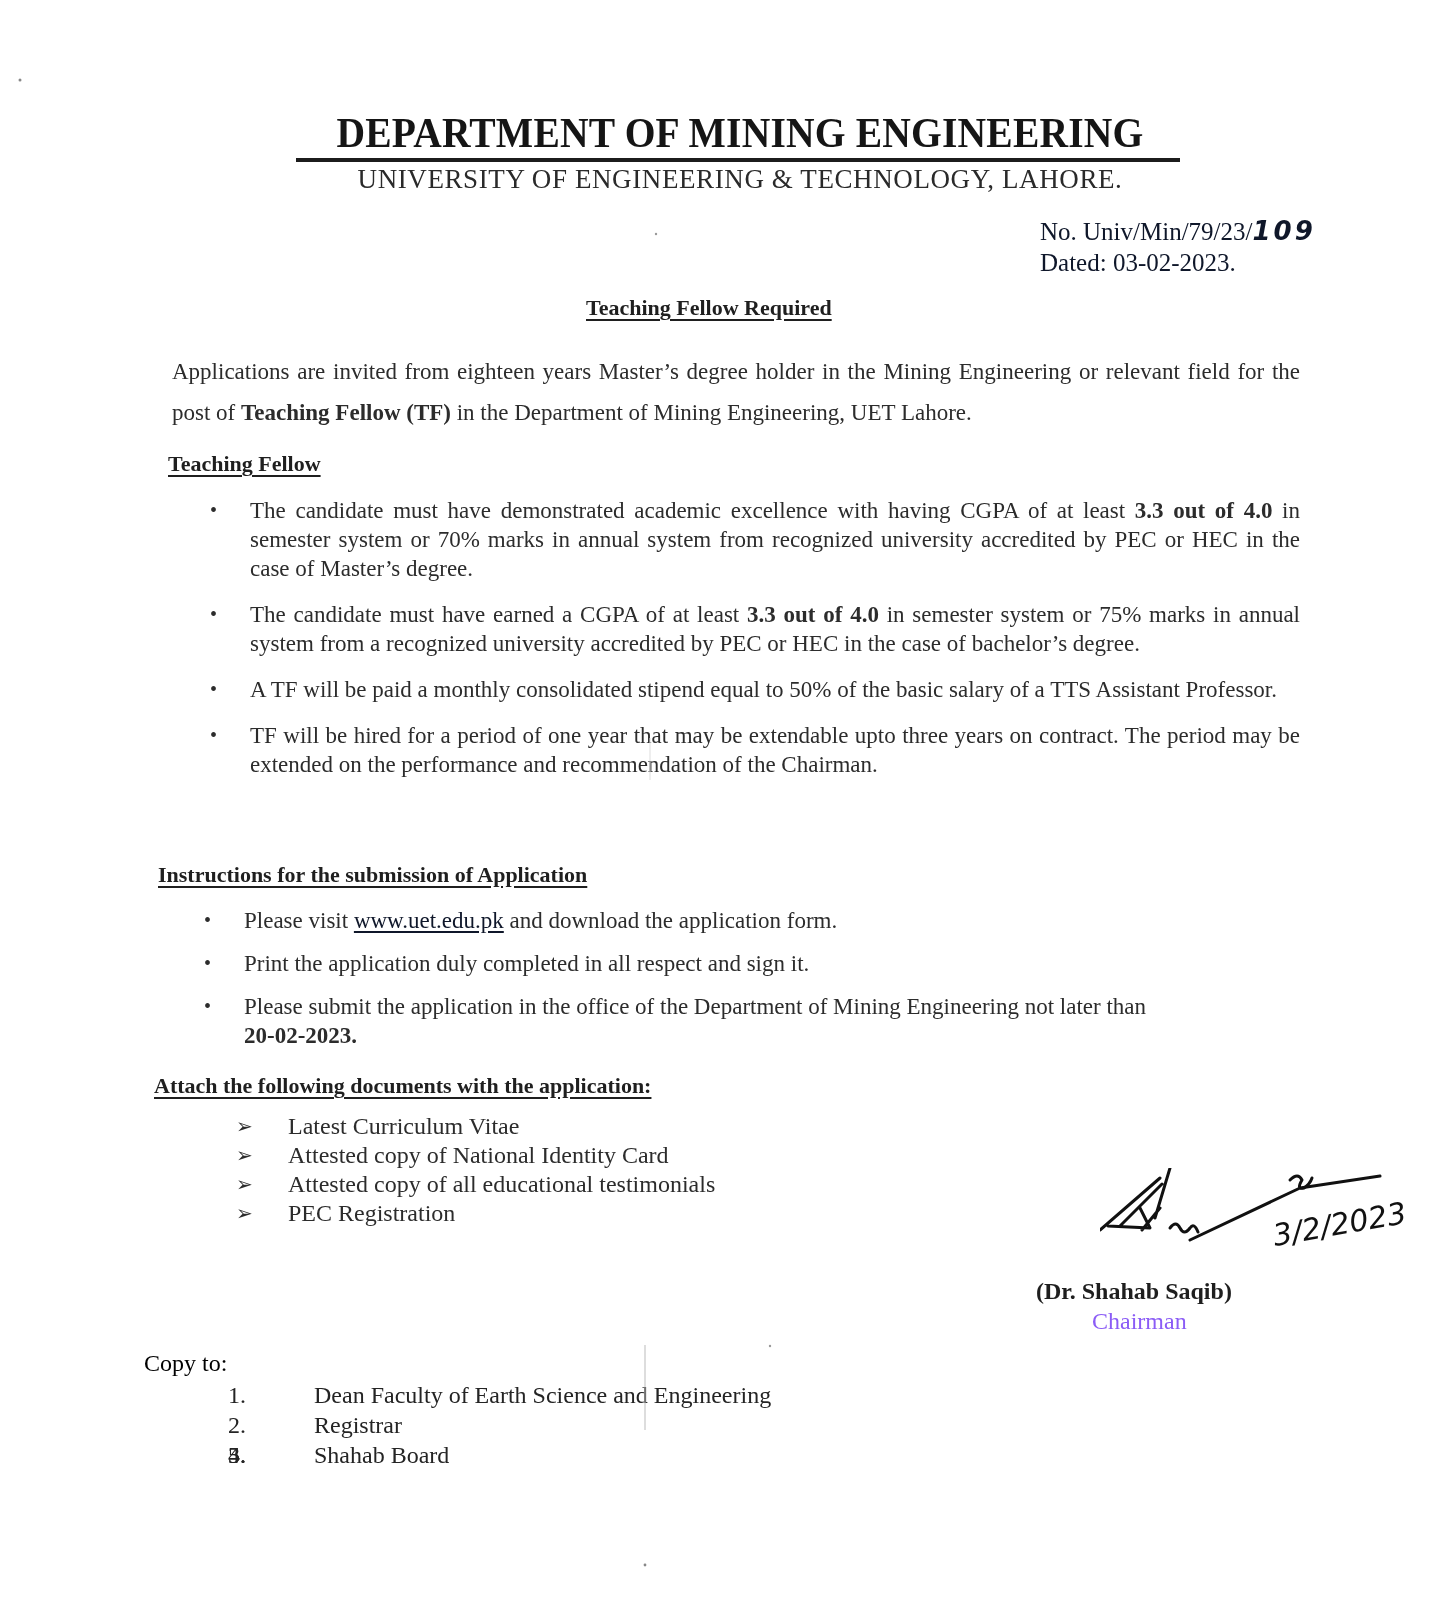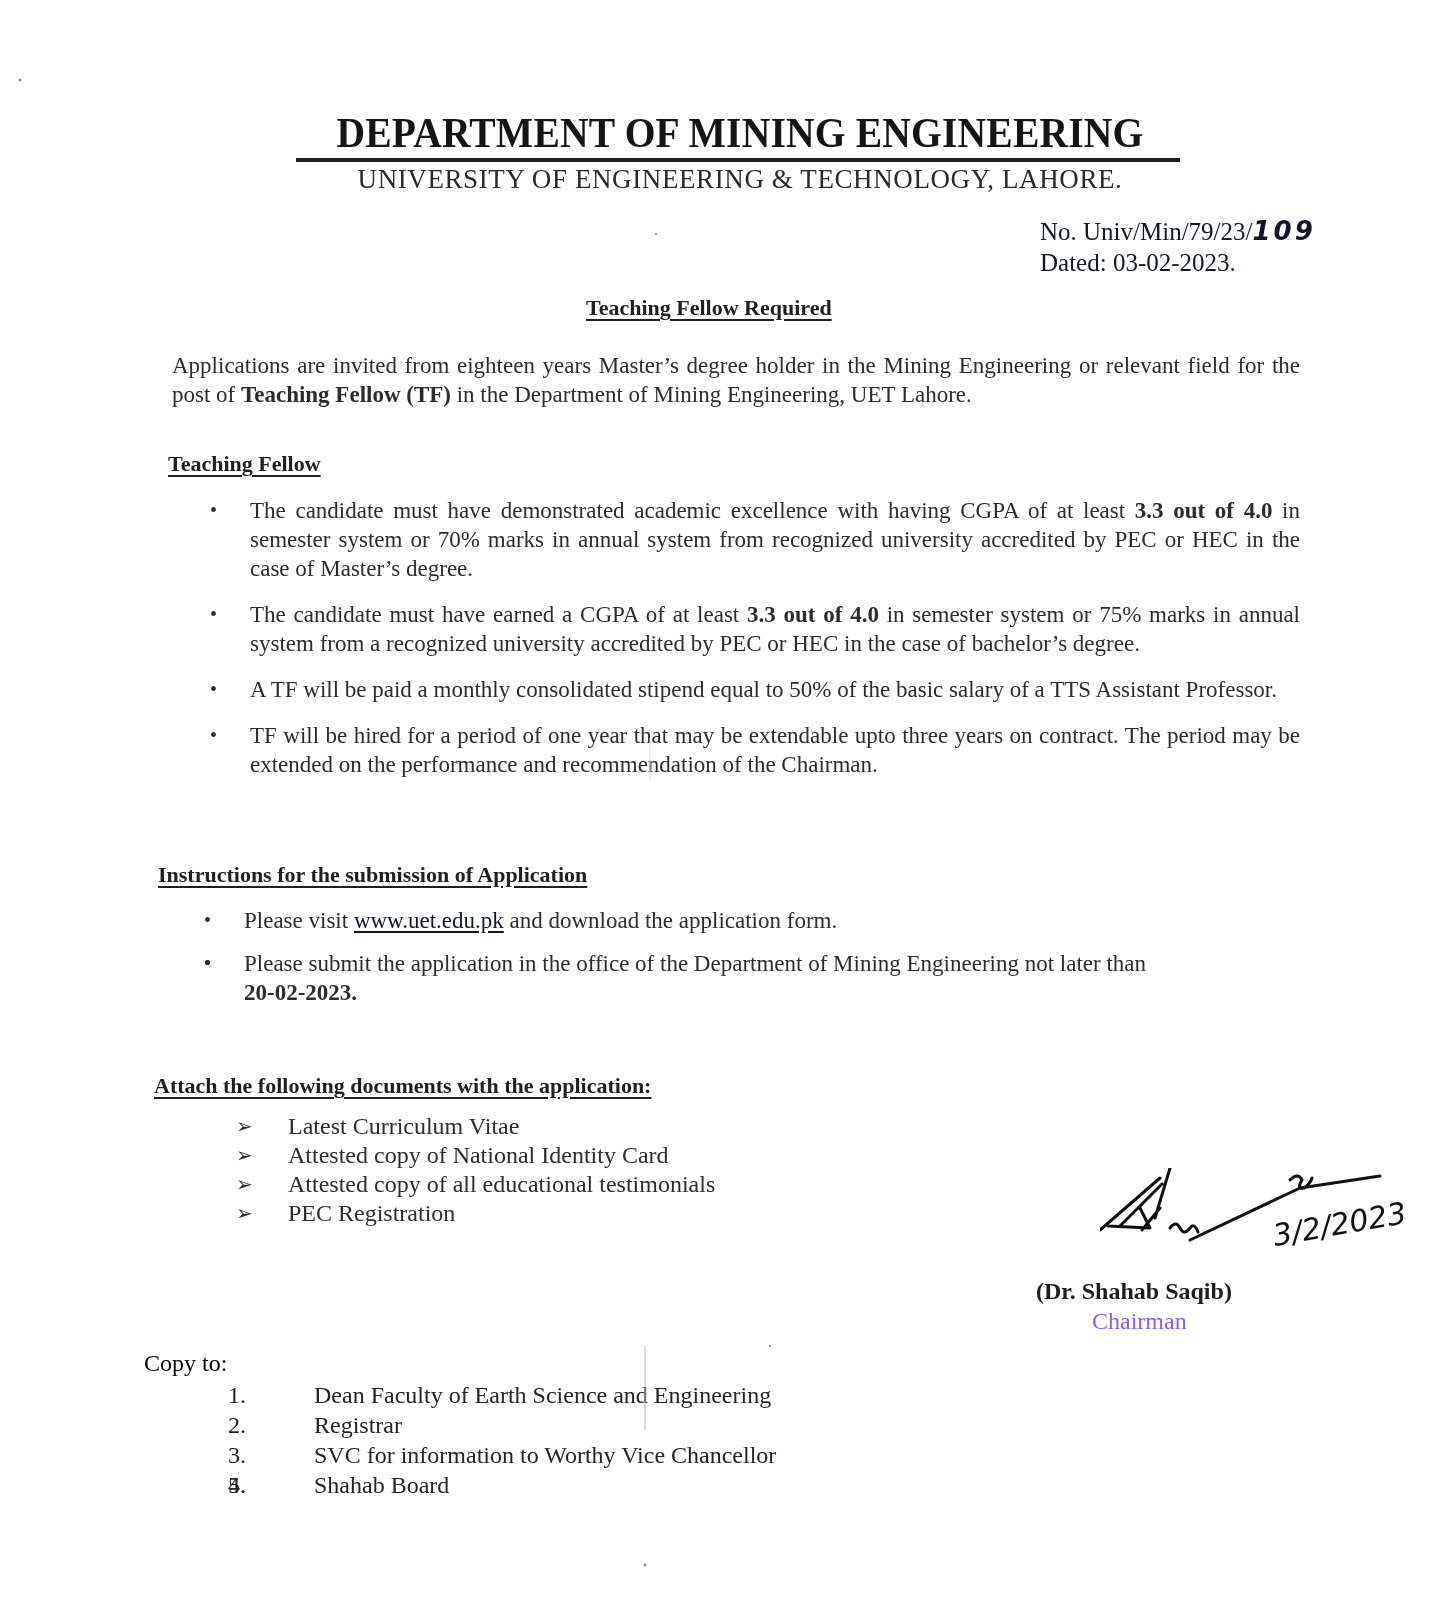--- a/index.html
+++ b/index.html
@@ -18,21 +18,21 @@
     left: 0; width: 1480px; top: 164px; text-align: center;
     font-size: 27px; letter-spacing: 0.6px; color: #2a2a2a;
   }
   .ref-block { left: 1040px; top: 216px; font-size: 25px; line-height: 31px; color: #0f172a; }
   .ref-hand { font-family: "DejaVu Sans", sans-serif; font-style: italic; font-weight: bold; font-size: 26px; letter-spacing: 3px; }
   .notice-title {
     left: 586px; top: 295px; font-size: 22px; font-weight: bold; text-decoration: underline;
     text-underline-offset: 4px;
   }
   .para {
-    left: 172px; width: 1128px; top: 351px; font-size: 23px; line-height: 29px;
+    left: 172px; width: 1128px; top: 351px; font-size: 23px; line-height: 41px;
     text-align: justify; color: #2c2c2c;
   }
   .sec-head { font-size: 22px; font-weight: bold; text-decoration: underline; text-underline-offset: 4px; color: #1f1f1f; }
   .sh1 { left: 168px; top: 451px; }
   .sh2 { left: 158px; top: 862px; }
   .sh3 { left: 154px; top: 1073px; }
   ul.bullets { list-style: none; margin: 0; padding: 0; }
   ul.bullets li { position: relative; padding-left: 0; font-size: 23px; line-height: 29px; text-align: justify; color: #2c2c2c; }
   .bul { position: absolute; left: -40px; top: 0; font-size: 20px; }
   .list1 { left: 250px; width: 1050px; top: 496px; }
@@ -93,20 +93,21 @@
 </ul>
 
 <div class="abs sec-head sh2">Instructions for the submission of Application</div>
 <ul class="abs bullets list2">
   <li>
     <span class="bul">•</span>
     <span>Please visit </span><span class="link">www.uet.edu.pk</span><span> and download the application form.</span>
   </li>
   <li>
     <span class="bul">•</span>
+    <span>Print the application duly completed in all respect and sign it.</span>
   </li>
   <li>
     <span class="bul">•</span>
     <span>Please submit the application in the office of the Department of Mining Engineering not later than </span><br><b>20-02-2023.</b>
   </li>
 </ul>
 
 <div class="abs sec-head sh3">Attach the following documents with the application:</div>
 <ul class="abs list3" style="margin:0;padding:0;">
   <li><span class="arrow">➢</span><span>Latest Curriculum Vitae</span></li>
@@ -124,21 +125,21 @@
   </g>
   <text x="175" y="78" font-family="DejaVu Sans, sans-serif" font-style="italic" font-size="30" fill="#111" transform="rotate(-10 175 78)">3/2/2023</text>
 </svg>
 <div class="abs sig-name">(Dr. Shahab Saqib)</div>
 <div class="abs sig-title">Chairman</div>
 
 <div class="abs copy-label">Copy to:</div>
 <ul class="abs copy-list" style="margin:0;padding:0;">
   <li><span class="copy-num">1.</span><span>Dean Faculty of Earth Science and Engineering</span></li>
   <li><span class="copy-num">2.</span><span>Registrar</span></li>
-  <li><span class="copy-num">3.</span><span>SVC for information to Worthy Vice Chancellor</span></li>
+  <li><span class="copy-num">3.</span></li>
   <li><span class="copy-num">4.</span></li>
   <li><span class="copy-num">5.</span><span>Shahab Board</span></li>
 </ul>
 
 <svg class="abs specks">
   <circle cx="20" cy="80" r="1.5" fill="#888"></circle>
   <circle cx="656" cy="234" r="1.2" fill="#999"></circle>
   <line x1="645" y1="1345" x2="645" y2="1430" stroke="#bbb" stroke-width="1"></line>
   <line x1="650" y1="738" x2="650" y2="780" stroke="#ddd" stroke-width="1"></line>
   <circle cx="770" cy="1346" r="1.2" fill="#999"></circle>

